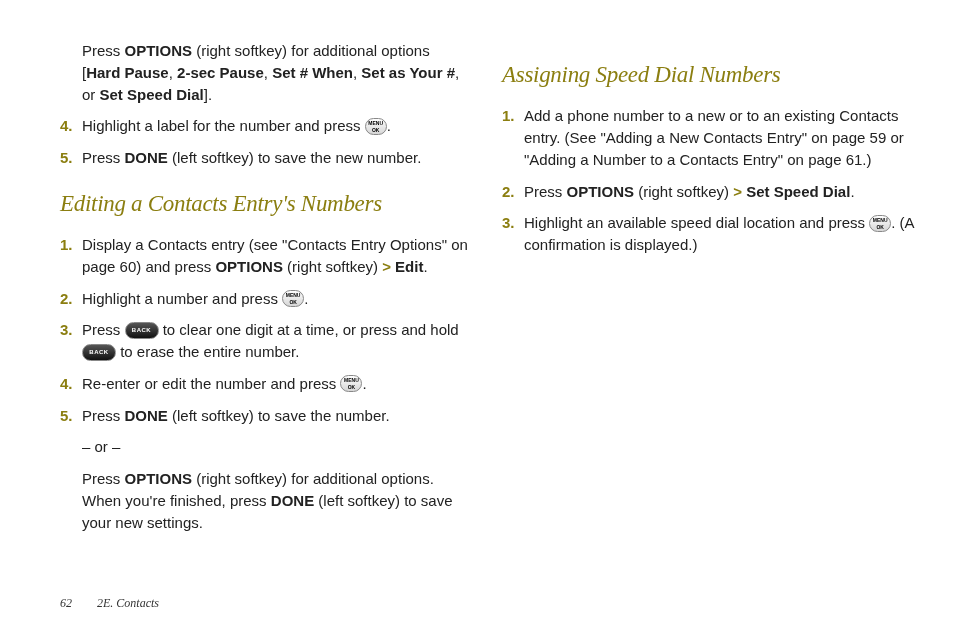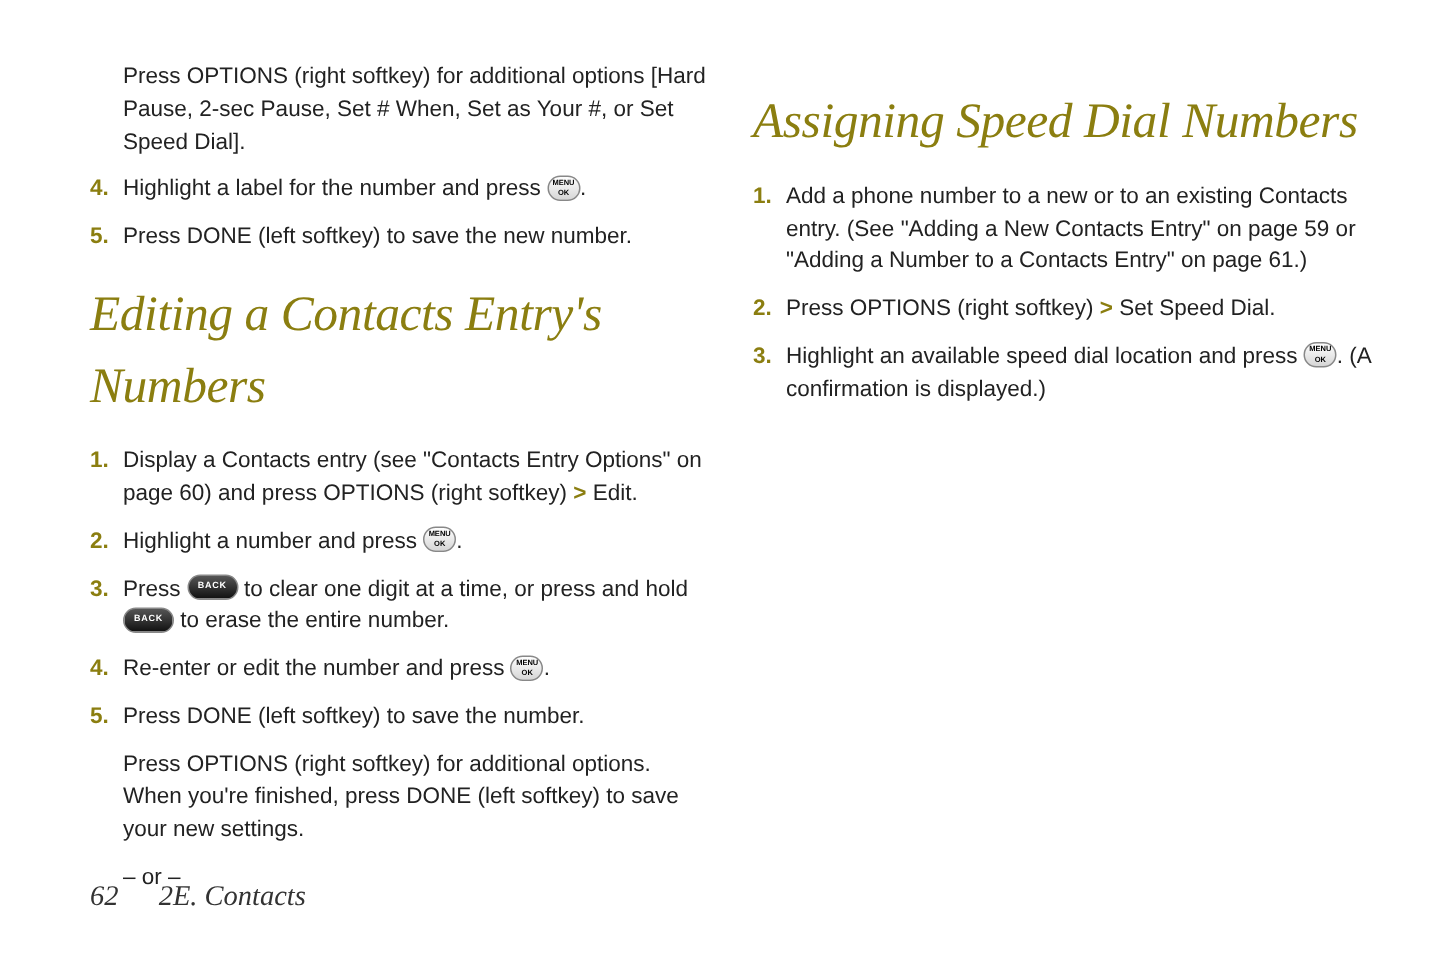--- a/index.html
+++ b/index.html
@@ -19,37 +19,37 @@
     gap: 30px;
   }
   .col {
     width: 50%;
   }
   h2 {
     font-family: Georgia, 'Times New Roman', serif;
     font-style: italic;
     font-weight: 400;
     color: #8b7e10;
-    font-size: 33px;
+    font-size: 23px;
     margin: 18px 0 14px 0;
     letter-spacing: -0.3px;
   }
   ol { list-style: none; }
   ol > li {
     display: flex;
     margin-bottom: 10px;
   }
   ol > li .num {
     font-weight: bold;
     color: #8b7e10;
     width: 22px;
     flex-shrink: 0;
   }
   ol > li .txt { flex: 1; }
-  .b { font-weight: normal; }
+  .b { font-weight: bold; }
   .gt { font-weight: bold; color: #8b7e10; }
   .ind { padding-left: 22px; margin-bottom: 10px; }
   .p { margin-bottom: 12px; }
   .sub {
     color: #8b7e10;
     margin: 10px 0 12px 0;
     font-size: 15px;
   }
   .keycap {
     display: inline-block;
@@ -69,21 +69,21 @@
     top: -1px;
   }
   .keycap.ok { width: 22px; font-size: 5px; line-height: 7px; padding-top:1px;}
   .keycap.back { width: 34px; background: linear-gradient(#555,#111); color:#fff; font-size:6px; letter-spacing:0.5px;}
   .footer {
     position: absolute;
     bottom: 24px;
     left: 60px;
     font-family: Georgia, 'Times New Roman', serif;
     font-style: italic;
-    font-size: 19px;
+    font-size: 12px;
     color: #333;
   }
   .footer .pg { margin-right: 22px; }
 </style>
 </head>
 <body>
 
 <div class="cols">
   <div class="col">
     <div class="ind">
@@ -117,24 +117,24 @@
         </li>
       <li>
           <span class="num">4.</span>
           <span class="txt"><span>Re-enter or edit the number and press </span><span class="keycap ok"><span>MENU</span><br><span>OK</span></span><span>.</span></span>
         </li>
       <li>
           <span class="num">5.</span>
           <span class="txt"><span>Press </span><span class="b">DONE</span><span> (left softkey) to save the number.</span></span>
         </li>
     </ol>
+    <div class="ind">– or –</div>
     <div class="ind">
       <span>Press </span><span class="b">OPTIONS</span><span> (right softkey) for additional options. When you're finished, press </span><span class="b">DONE</span><span> (left softkey) to save your new settings.</span>
     </div>
-    <div class="ind">– or –</div>
   </div>
 
   <div class="col">
     <h2>Assigning Speed Dial Numbers</h2>
     <ol>
       <li>
           <span class="num">1.</span>
           <span class="txt">Add a phone number to a new or to an existing Contacts entry. (See "Adding a New Contacts Entry" on page 59 or "Adding a Number to a Contacts Entry" on page 61.)</span>
         </li>
       <li>

